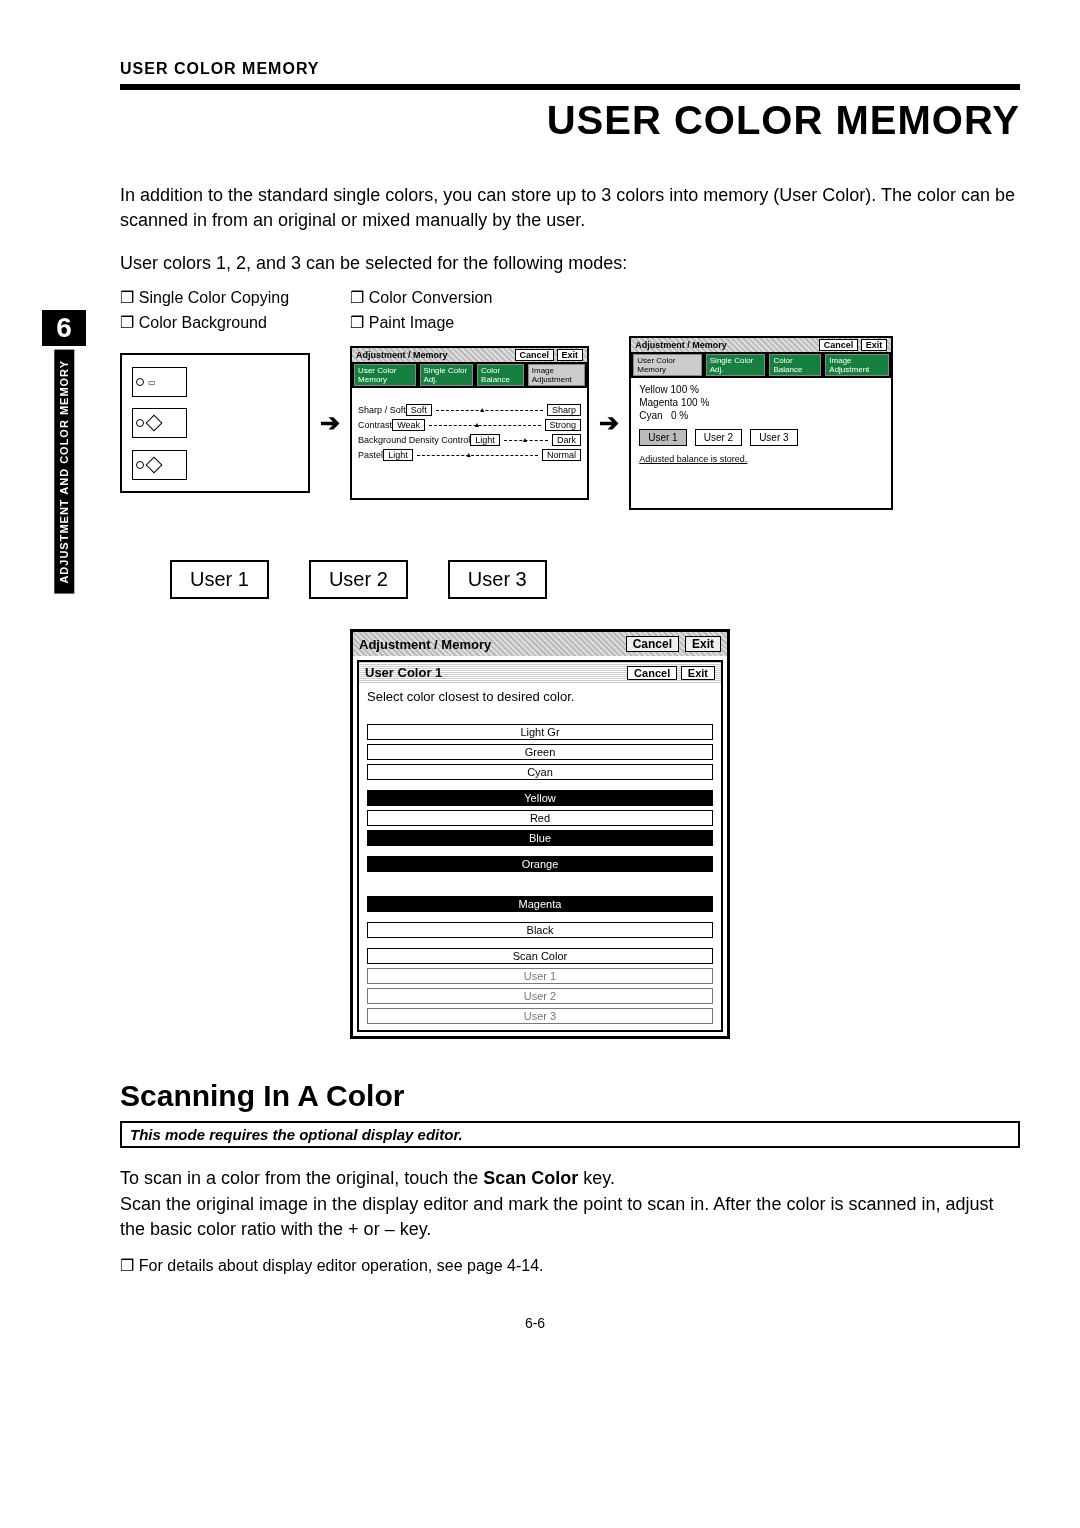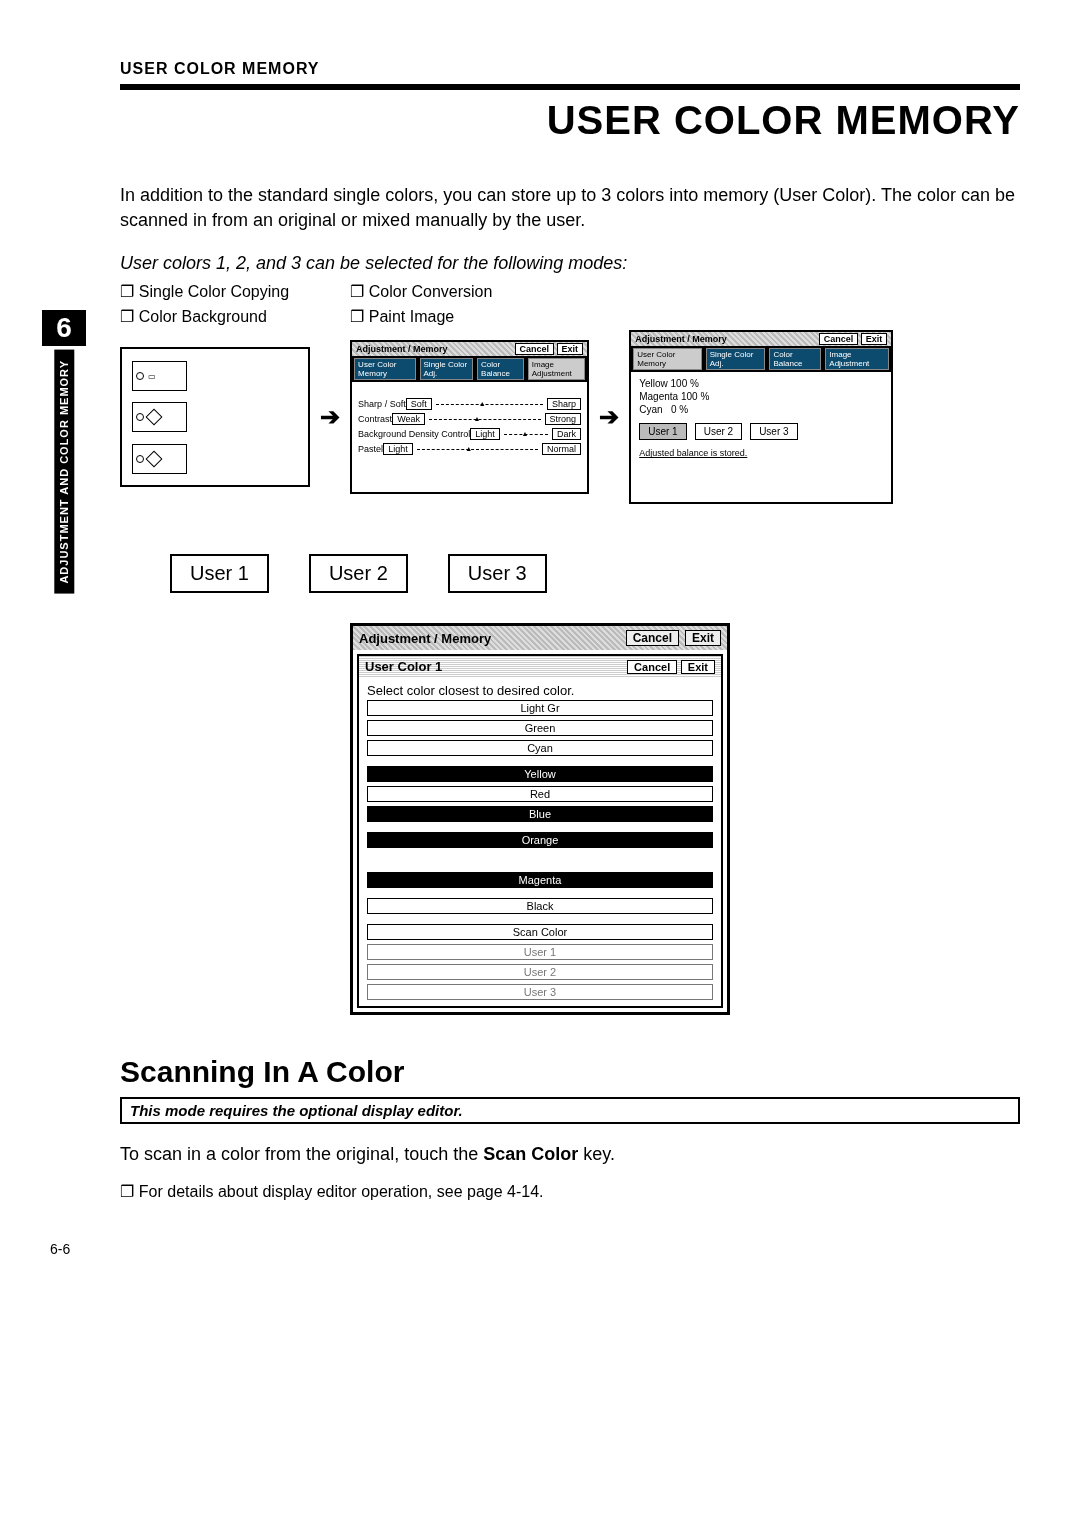--- a/index.html
+++ b/index.html
@@ -31,22 +31,21 @@
   }
   .intro {
     font-size: 18px;
     line-height: 1.4;
     margin-left: 70px;
     margin-bottom: 20px;
   }
   .modes-lead {
     font-size: 18px;
     margin-left: 70px;
-    margin-bottom: 8px;
-    font-style: italic;
+    margin-bottom: 14px;
   }
   .left-rail {
     position: absolute;
     left: 40px;
     top: 310px;
     width: 48px;
     display: flex;
     flex-direction: column;
     align-items: center;
   }
@@ -115,21 +114,21 @@
   .panel-b {
     width: 235px;
     height: 150px;
     display:flex; flex-direction:column;
   }
   .pb-title {
     background: repeating-linear-gradient(45deg,#bbb,#bbb 2px,#ddd 2px,#ddd 4px);
     padding:2px 4px; display:flex; justify-content:space-between; font-size:9px; font-weight:bold;
   }
   .pb-tabs{ background:#000; color:#fff; font-size:8px; padding:2px; display:flex; gap:4px;}
-  .pb-tab{ background:#0c4a6e; padding:1px 3px; border:1px solid #888;}
+  .pb-tab{ background:#15803d; padding:1px 3px; border:1px solid #888;}
   .pb-tab.sel{ background:#ccc; color:#000;}
   .pb-body{ flex:1; padding:16px 6px; font-size:9px;}
   .pb-row{ display:flex; justify-content:space-between; align-items:center; margin-bottom:3px;}
   .btn-s{ border:1px solid #000; padding:0 4px; background:#fff;}
   .slider{ flex:1; margin:0 4px; border-bottom:1px dashed #000; position:relative;}
   .slider::after{content:"▲"; position:absolute; left:40%; top:-4px; font-size:7px;}
   .panel-c {
     width: 260px;
     height: 170px;
     display:flex; flex-direction:column;
@@ -195,20 +194,21 @@
     font-size:18px;
     line-height:1.4;
     margin-bottom:14px;
   }
   .bullet{
     margin-left:70px;
     font-size:16px;
   }
   .bullet::before{ content:"❐ ";}
   .footer-page{
+    text-align:center;
     font-size:14px;
     margin-top:40px;
   }
   .pos-rel{ position:relative;}
 </style>
 </head>
 <body class="pos-rel">
 
 <div class="running-head">USER COLOR MEMORY</div>
 <hr class="rule-thick">
@@ -344,21 +344,21 @@
     </div>
     <div class="dlg-sub">
       <div class="dlg-sub-head">
         <span>User Color 1</span>
         <span class="btns">
           <span class="b">Cancel</span>
           <span class="b">Exit</span>
         </span>
       </div>
       <div class="dlg-body">
-        <div style="margin-bottom:2px">Select color closest to desired color.</div>
+        <div style="margin-bottom:20px">Select color closest to desired color.</div>
         <div class="colgrid">
           <div class="col">
             <span class="cbtn">Light Gr</span>
             <span class="cbtn">Green</span>
             <span class="cbtn">Cyan</span>
           </div>
           <div class="col">
             <span class="cbtn hi">Yellow</span>
             <span class="cbtn">Red</span>
             <span class="cbtn hi">Blue</span>
@@ -380,16 +380,17 @@
         </div>
       </div>
     </div>
   </div>
 </div>
 
 <div class="h2">Scanning In A Color</div>
 <div class="note-box">This mode requires the optional display editor.</div>
 <p class="para">
   <span>To scan in a color from the original, touch the </span><b>Scan Color</b><span> key.</span><br>
+  <span>Scan the original image in the display editor and mark the point to scan in.  After the color is scanned in, adjust the basic color ratio with the + or – key.</span>
 </p>
 <div class="bullet">For details about display editor operation, see page 4-14.</div>
 
 <div class="footer-page">6-6</div>
 
 </body></html>

